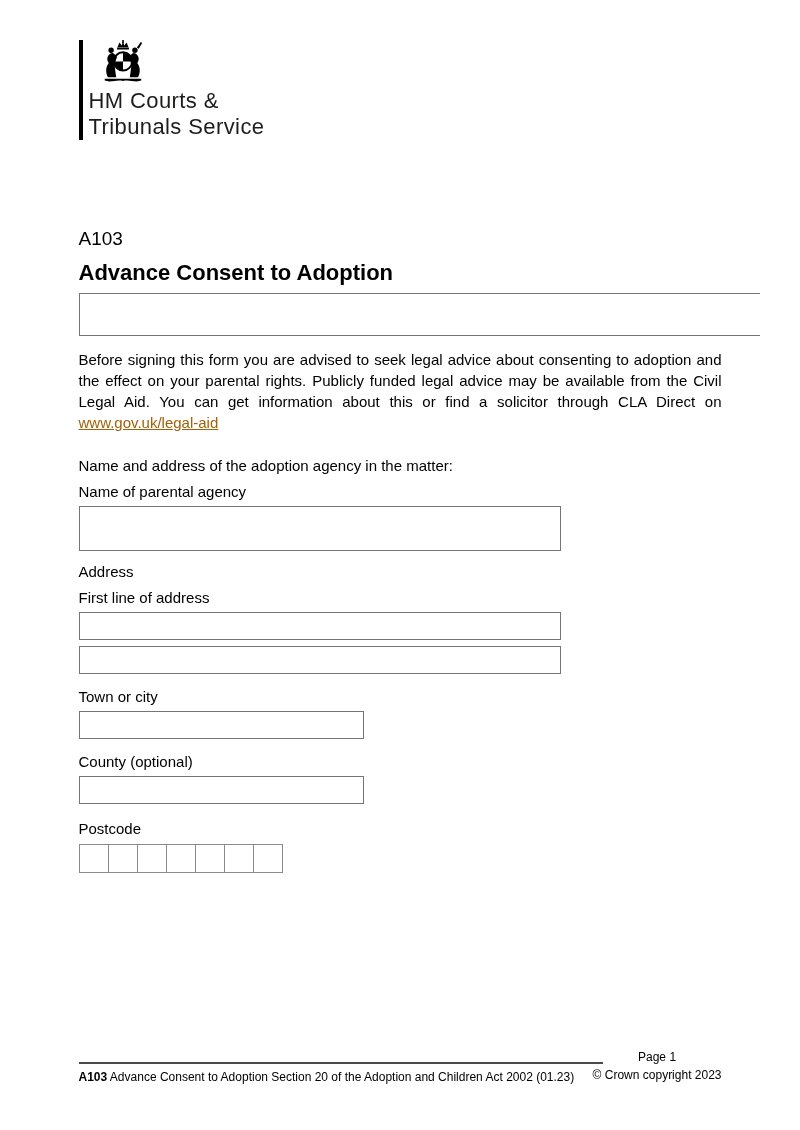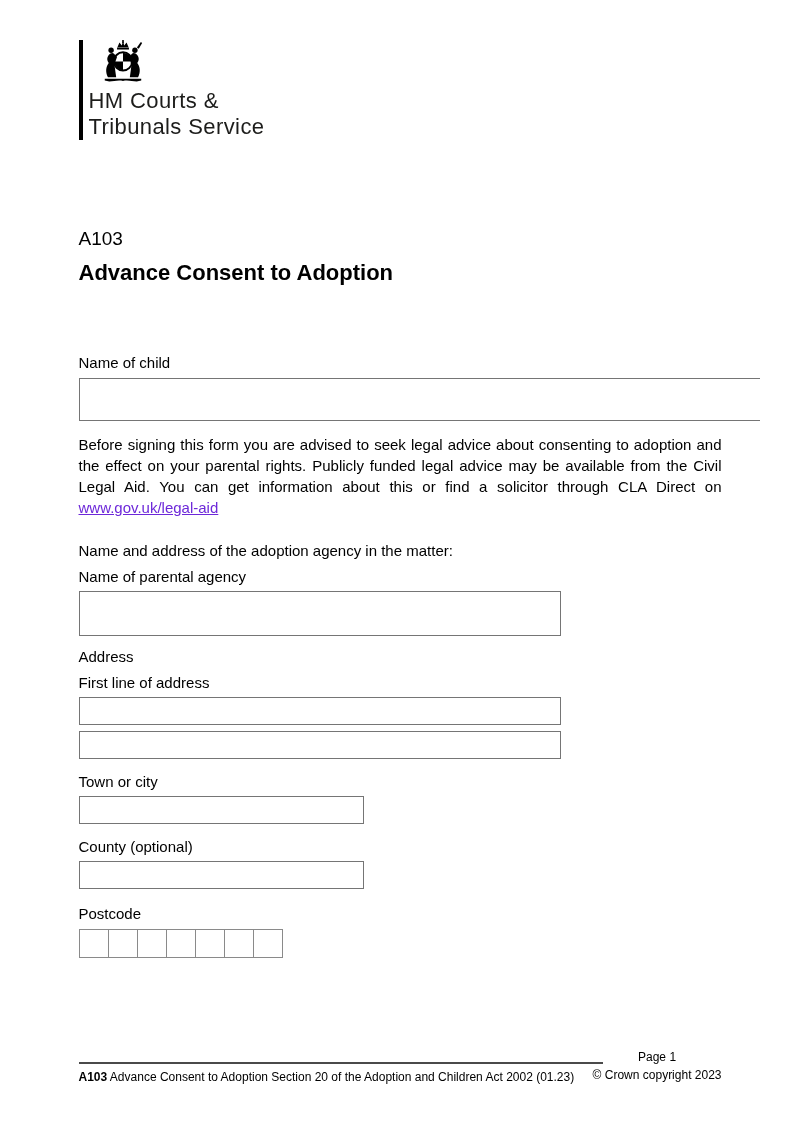--- a/index.html
+++ b/index.html
@@ -46,21 +46,21 @@
   .box-agency { width: 482px; height: 45px; margin-top: 6px; }
   .box-line { width: 482px; height: 28px; margin-top: 6px; }
   .box-short { width: 285px; height: 28px; margin-top: 6px; }
 
   .legal-para {
     margin-top: 13px;
     font-size: 15px;
     line-height: 21px;
     text-align: justify;
   }
-  .legal-link { color: #6d28d9; text-decoration: underline; }
+  .legal-link { color: #a16207; text-decoration: underline; }
 
   .lbl-agency-section { margin-top: 24px; }
   .lbl-agency-name { margin-top: 9px; }
   .lbl-address { margin-top: 12px; }
   .lbl-addr1 { margin-top: 9px; }
   .lbl-addr2 { margin-top: 14px; }
   .lbl-town { margin-top: 14px; }
   .lbl-county { margin-top: 14px; }
   .lbl-postcode { margin-top: 16px; }
 
@@ -113,21 +113,20 @@
       <div class="logo-text">
         <div>HM Courts &amp;</div>
         <div>Tribunals Service</div>
       </div>
     </div>
   </div>
 
   <div class="form-number">A103</div>
   <h1 class="form-title">Advance Consent to Adoption</h1>
 
-  <div class="field-label mt-lg">Name of child</div>
   <textarea class="box box-tall" aria-label="Name of child" style=""></textarea>
 
   <p class="legal-para"><span>Before signing this form you are advised to seek legal advice about consenting to adoption and the effect on your parental rights. Publicly funded legal advice may be available from the Civil Legal Aid. You can get information about this or find a solicitor through CLA Direct on </span><a class="legal-link" href="#">www.gov.uk/legal-aid</a></p>
 
   <div class="field-label lbl-agency-section">Name and address of the adoption agency in the matter:</div>
   <div class="field-label lbl-agency-name">Name of parental agency</div>
   <textarea class="box box-agency" aria-label="Name of adoption agency" style=""></textarea>
 
   <div class="field-label lbl-address">Address</div>
 

